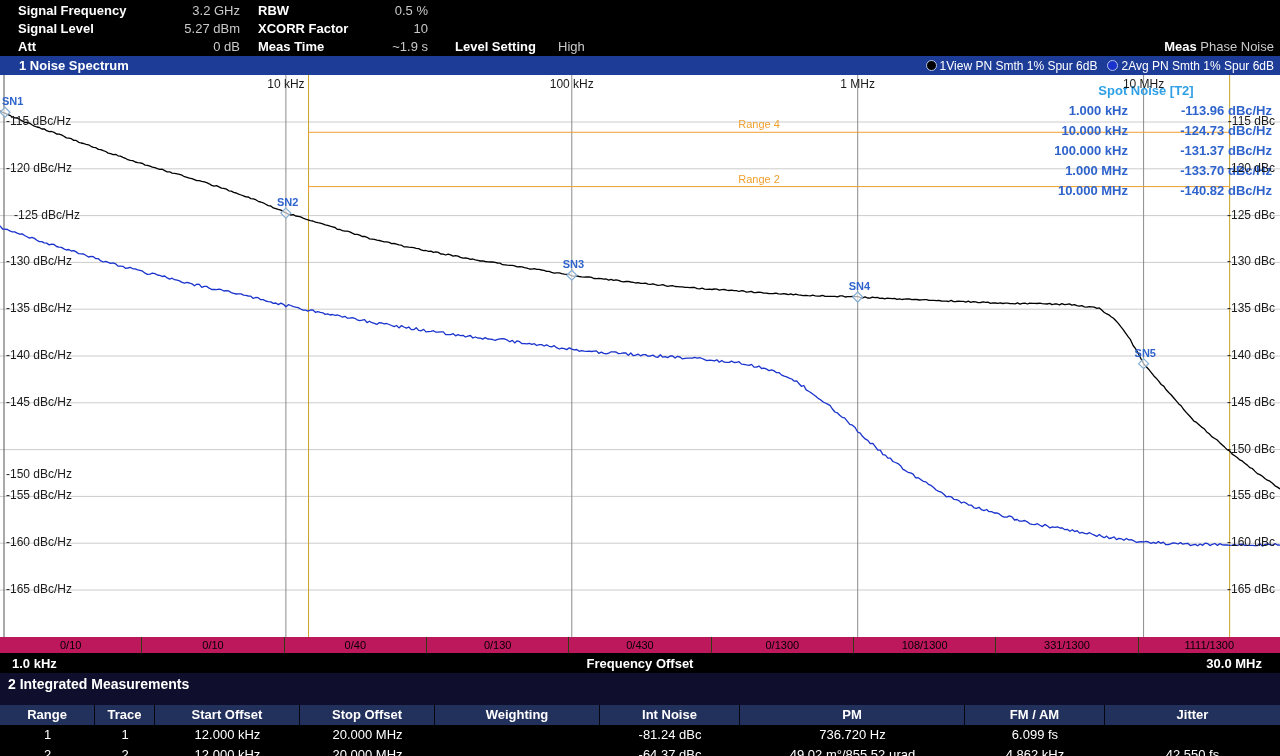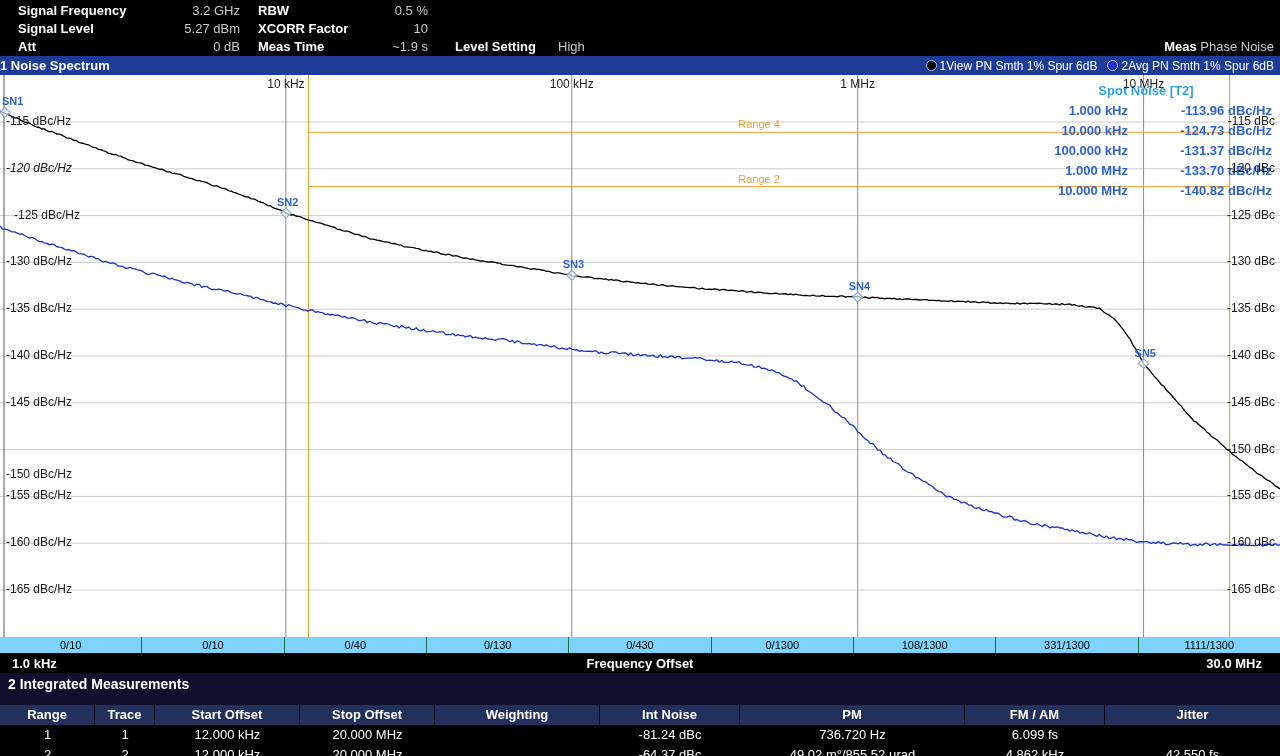--- a/index.html
+++ b/index.html
@@ -9,40 +9,40 @@
   .top-header{position:relative;height:56px;background:#000;font-size:13px;}
   .h-label{position:absolute;font-weight:bold;color:#fff;white-space:nowrap;}
   .h-value{position:absolute;color:#c9c9c9;text-align:right;white-space:nowrap;}
   .h-value-left{position:absolute;color:#c9c9c9;white-space:nowrap;}
   .h-meas{position:absolute;right:6px;top:39px;white-space:nowrap;}
   .h-meas b{color:#fff;font-weight:bold;}
   .h-meas span{color:#c9c9c9;}
 
   
   .title-bar{height:19px;background:#1d3c98;display:flex;align-items:center;color:#fff;}
-  .title-bar .wtitle{font-size:13px;font-weight:bold;padding-left:0;}
+  .title-bar .wtitle{font-size:13px;font-weight:bold;padding-left:19px;}
   .legend{margin-left:auto;display:flex;align-items:center;gap:10px;padding-right:6px;font-size:12px;}
   .legend-item{display:flex;align-items:center;white-space:nowrap;}
   .legend-dot{width:9px;height:9px;border-radius:50%;border:1px solid #b6c4ea;margin-right:3px;flex:none;}
 
   
   .chart{position:relative;height:562px;background:#fff;overflow:hidden;}
   .chart svg{position:absolute;left:0;top:0;}
   .toplab{position:absolute;top:2px;transform:translateX(-50%);font-size:12px;color:#1a1a1a;white-space:nowrap;}
   .ylab-l{position:absolute;left:6px;font-size:12px;color:#1a1a1a;white-space:nowrap;}
   .ylab-r{position:absolute;right:5px;font-size:12px;color:#1a1a1a;white-space:nowrap;}
   .sn-label{position:absolute;font-size:11px;font-weight:bold;color:#2f63cc;white-space:nowrap;}
   .range-label{position:absolute;transform:translateX(-50%);font-size:11px;color:#f0a030;white-space:nowrap;}
   .spot{position:absolute;top:6px;right:8px;width:252px;}
   .spot-title{font-size:13px;font-weight:bold;color:#2fa0e6;text-align:center;height:20px;line-height:20px;}
   .spot-row{display:grid;grid-template-columns:108px 144px;height:20px;line-height:20px;font-size:13px;font-weight:bold;color:#2f63cc;}
   .spot-row span{text-align:right;}
 
   
-  .green-bar{height:16px;background:#7dd3fc;display:flex;}
+  .green-bar{height:16px;background:#be185d;display:flex;}
   .seg{flex:1;text-align:center;font-size:11px;line-height:16px;color:#000;border-left:1px solid rgba(0,70,0,.75);overflow:hidden;}
   .seg:first-child{border-left:none;}
 
   
   .axis-bar{position:relative;height:20px;background:#000;color:#fff;font-size:13px;font-weight:bold;display:flex;align-items:center;}
   .axis-start{padding-left:12px;}
   .axis-center{position:absolute;left:50%;transform:translateX(-50%);}
   .axis-stop{margin-left:auto;padding-right:18px;}
 
   
@@ -144,21 +144,21 @@
         <span>1.000 MHz</span>
         <span>-133.70 dBc/Hz</span>
       </div>
       <div class="spot-row">
         <span>10.000 MHz</span>
         <span>-140.82 dBc/Hz</span>
       </div>
     </div>
 <div class="ylab-l" style="top: 39px;">-115 dBc/Hz</div>
     <div class="ylab-r" style="top: 39px;">-115 dBc</div>
-    <div class="ylab-l" style="top: 85.8px; font-style: italic;">-120 dBc/Hz</div>
+    <div class="ylab-l" style="top: 85.8px;">-120 dBc/Hz</div>
     <div class="ylab-r" style="top: 85.8px;">-120 dBc</div>
     <div class="ylab-l" style="top: 132.6px; padding-left: 8px;">-125 dBc/Hz</div>
     <div class="ylab-r" style="top: 132.6px;">-125 dBc</div>
     <div class="ylab-l" style="top: 179.4px;">-130 dBc/Hz</div>
     <div class="ylab-r" style="top: 179.4px;">-130 dBc</div>
     <div class="ylab-l" style="top: 226.2px;">-135 dBc/Hz</div>
     <div class="ylab-r" style="top: 226.2px;">-135 dBc</div>
     <div class="ylab-l" style="top: 273px;">-140 dBc/Hz</div>
     <div class="ylab-r" style="top: 273px;">-140 dBc</div>
     <div class="ylab-l" style="top: 319.8px;">-145 dBc/Hz</div>

